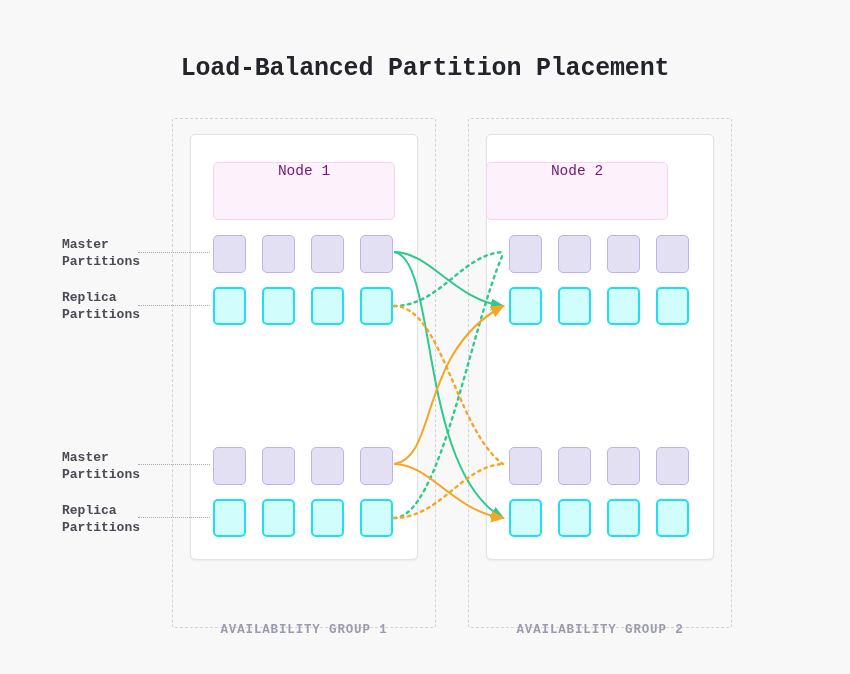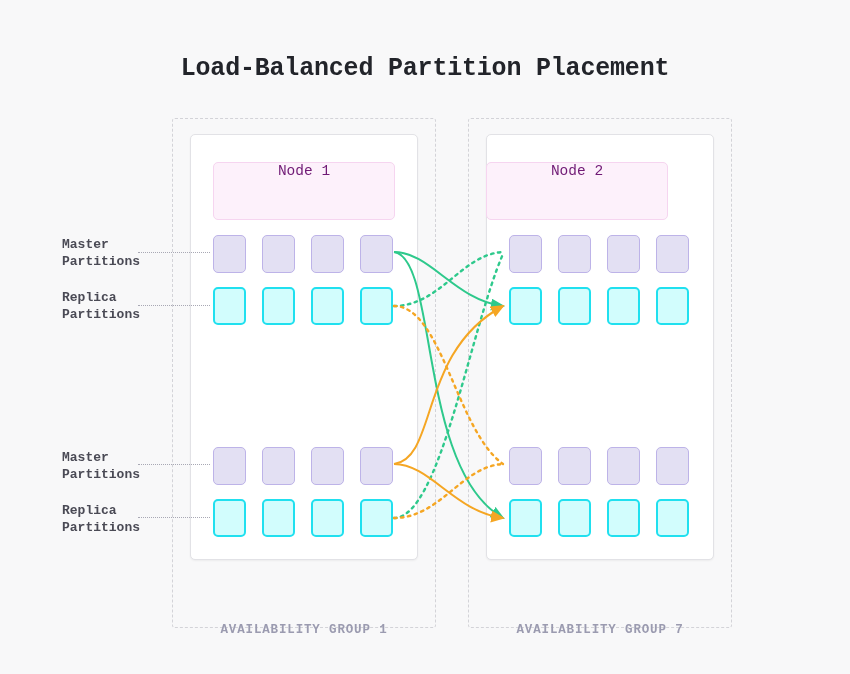--- a/index.html
+++ b/index.html
@@ -197,15 +197,15 @@
   </div>
   <div class="leader" style="left:138px; top:464px; width:72px;"></div>
 
   <div class="side-label" style="left:62px; top:502px;">
     <span>Replica</span>
     <span>Partitions</span>
   </div>
   <div class="leader" style="left:138px; top:517px; width:72px;"></div>
 
   <div class="ag-label" id="ag1-label">AVAILABILITY GROUP 1</div>
-  <div class="ag-label" id="ag2-label">AVAILABILITY GROUP 7</div>
+  <div class="ag-label" id="ag2-label">AVAILABILITY GROUP 2</div>
 
 </div>
 
 </body></html>

